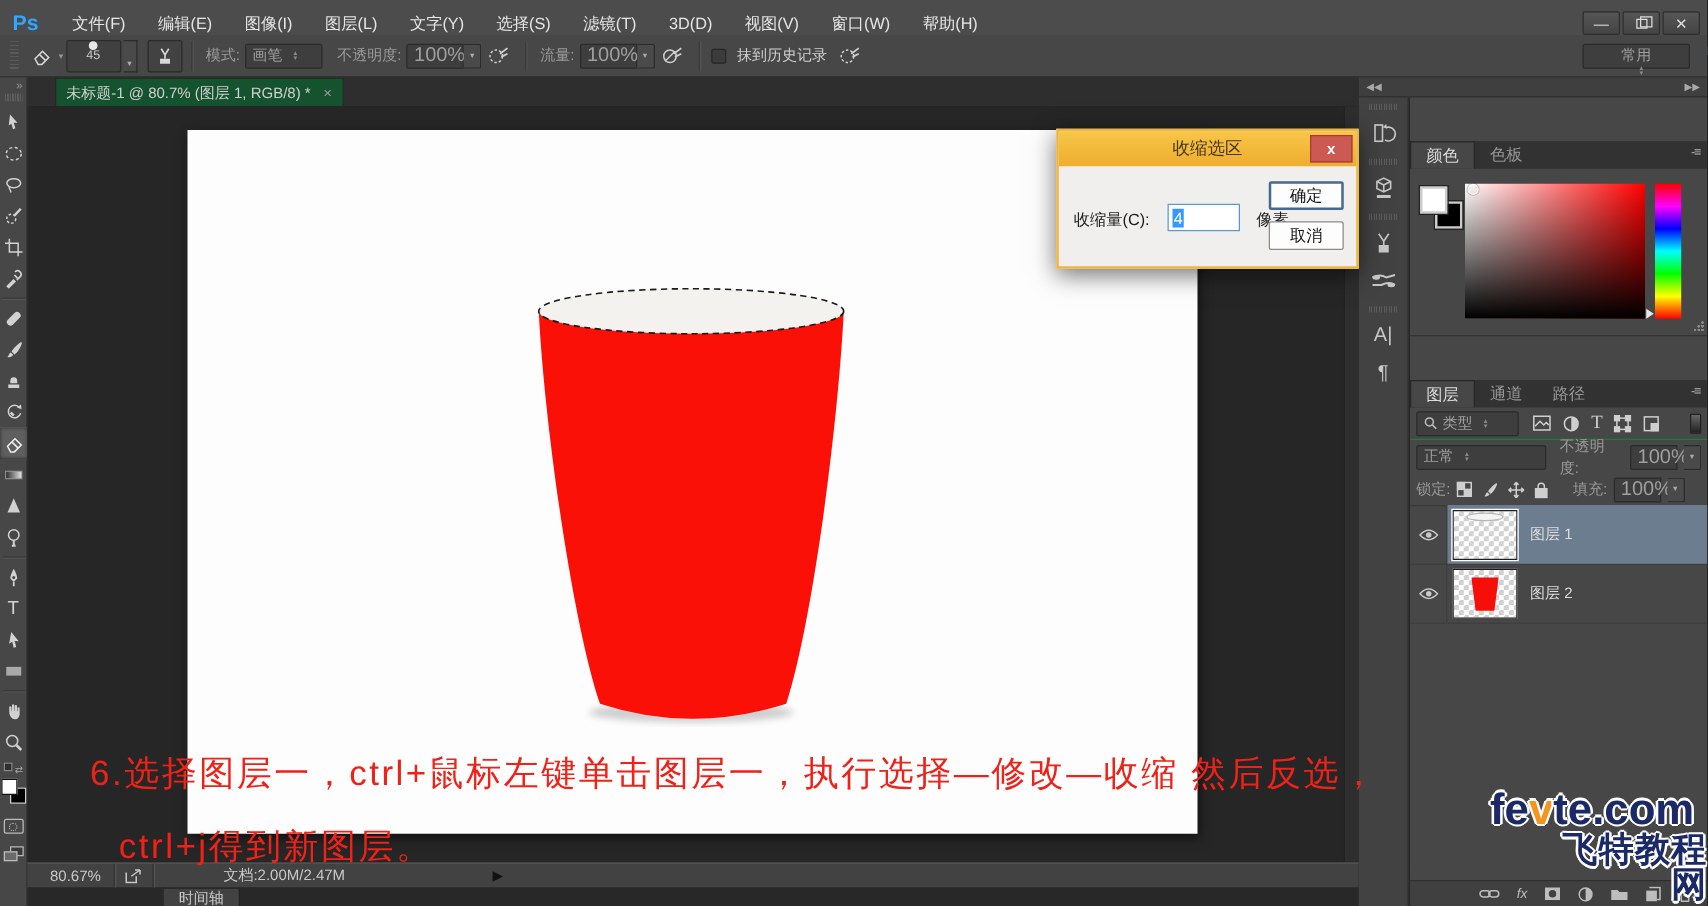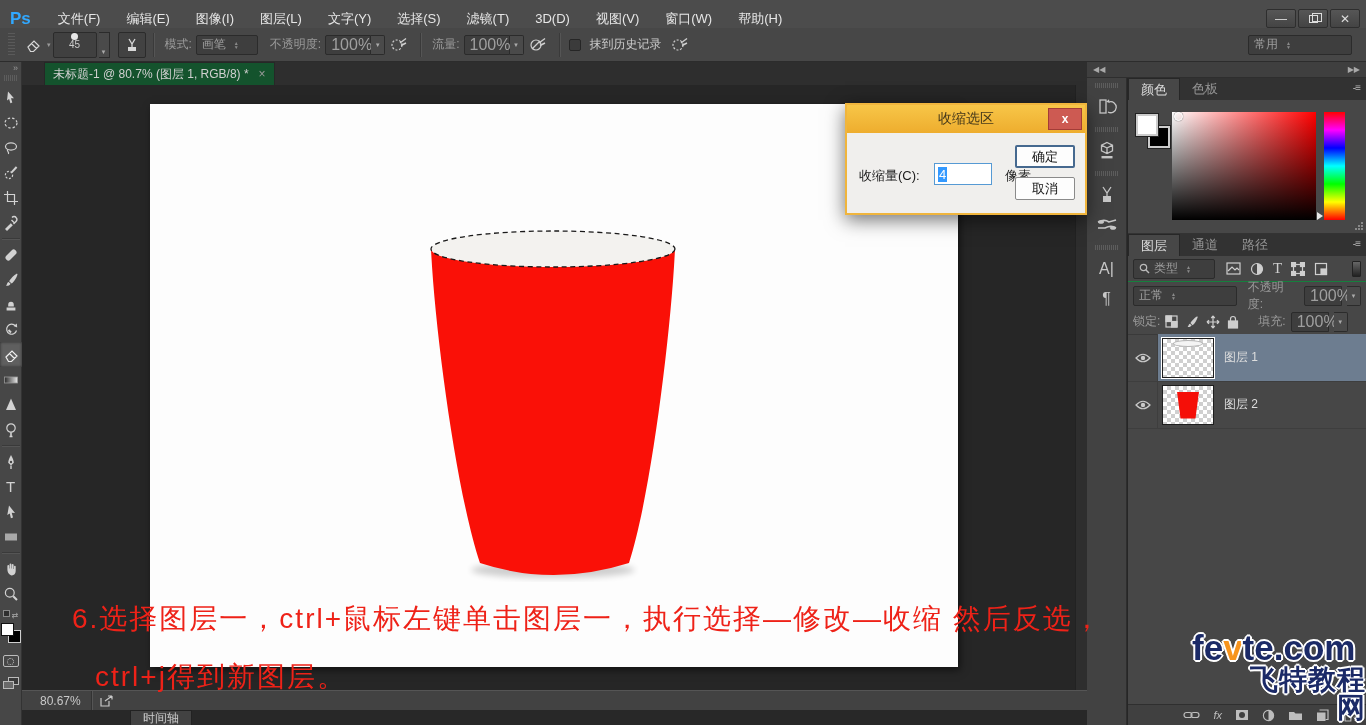--- a/index.html
+++ b/index.html
@@ -76,21 +76,21 @@
   .tl-tab{margin-left:108px;background:#424242;border:1px solid #222;border-bottom:none;color:#c9c9c9;font-size:12px;height:15px;display:flex;align-items:center;padding:0 12px;}
 
   
   .dockhead{left:1087px;top:62px;width:279px;height:16px;background:#3f3f3f;border-bottom:1px solid #2e2e2e;display:flex;align-items:center;justify-content:space-between;color:#a8a8a8;font-size:8px;padding:0 6px;}
   .iconstrip{left:1087px;top:78px;width:40px;height:647px;background:#424242;border-right:1px solid #2e2e2e;display:flex;flex-direction:column;align-items:center;}
   .strip-grip{width:24px;height:5px;background:repeating-linear-gradient(90deg,#5d5d5d 0 1px,transparent 1px 2px);margin:5px 0 4px;}
   .strip-icon{width:32px;height:30px;display:flex;align-items:center;justify-content:center;color:#c7c7c7;font-size:15px;}
   .strip-icon svg{stroke:#c7c7c7;fill:none;stroke-width:1.3;}
 
   .panels{left:1128px;top:78px;width:238px;height:647px;background:#474747;}
-  .ptabs{height:22px;background:#323232;display:flex;align-items:flex-end;position:relative;}
+  .ptabs{height:22px;background:#323232;display:flex;align-items:flex-end;position:relative;margin-top:35px;}
   .ptab{height:22px;display:flex;align-items:center;padding:0 12px;font-size:13px;color:#969696;}
   .ptab.active{background:#474747;color:#dcdcdc;border:1px solid #272727;border-bottom:none;}
   .pmenu{position:absolute;right:6px;top:4px;color:#b5b5b5;font-size:10px;letter-spacing:-1px;}
   .colorpanel{position:relative;height:134px;border-bottom:1px solid #333;}
   .cp-swatch{position:absolute;left:8px;top:14px;width:34px;height:34px;}
   .cp-swatch .fg{position:absolute;left:0;top:0;width:22px;height:22px;background:#fff;border:2px solid #ccc;outline:1px solid #222;z-index:2;}
   .cp-swatch .bg{position:absolute;right:0;bottom:0;width:22px;height:22px;background:#000;border:2px solid #ccc;outline:1px solid #222;}
   .satsq{position:absolute;left:44px;top:12px;width:144px;height:108px;background:linear-gradient(to bottom,rgba(0,0,0,0) 0%,#000 100%),linear-gradient(to right,#fff 0%,#f00 100%);}
   .satcursor{position:absolute;left:2px;top:0px;width:9px;height:9px;border:1.5px solid #fff;border-radius:50%;box-shadow:0 0 1px #000;}
   .huebar{position:absolute;left:196px;top:12px;width:21px;height:108px;background:linear-gradient(to bottom,#f00,#f0f,#00f,#0ff,#0f0,#ff0,#f00);}
@@ -234,21 +234,21 @@
     <div class="sep-v"></div>
     <div class="checkbox"></div>
     <span class="opt-label" style="color:#cfcfcf;">抹到历史记录</span>
     <div class="toolbtn">
       <svg width="18" height="16" viewBox="0 0 18 16">
           <circle cx="7" cy="8" r="5" stroke="#cfcfcf" fill="none" stroke-dasharray="2 1.6" stroke-width="1.2"></circle>
           <path d="M10 6 L16 1.5 M11 8.5 L16 6" stroke="#cfcfcf" stroke-width="1.4"></path>
         </svg>
     </div>
     <div class="workspace">
-      <div class="ddbox" style="width:104px;">
+      <div class="ddbox" style="width:86px;flex-direction:column;">
           <span>常用</span>
         <span class="spin">
             <span>▲</span>
             <span>▼</span>
           </span>
       </div>
     </div>
   </div>
 
   <div class="toolscol abs">
@@ -411,20 +411,24 @@
   </div>
 
   <div class="statusbar abs">
     <span class="zoomtxt">80.67%</span>
     <div class="status-seg">
       <svg width="14" height="12" viewBox="0 0 14 12">
           <path d="M1 3 V11 H9 V6" stroke="#c9c9c9" fill="none" stroke-width="1.2"></path>
           <path d="M5 6 L12 1 M12 1 H8 M12 1 V4.6" stroke="#c9c9c9" fill="none" stroke-width="1.2"></path>
         </svg>
     </div>
+    <div class="status-seg docseg">
+      <span class="docinfo">文档:2.00M/2.47M</span>
+      <span class="playtri">▶</span>
+    </div>
   </div>
   <div class="timelinerow abs">
     <div class="tl-tab">时间轴</div>
   </div>
 
   <div class="dockhead abs">
     <span>◀◀</span>
     <span>▶▶</span>
   </div>
 

